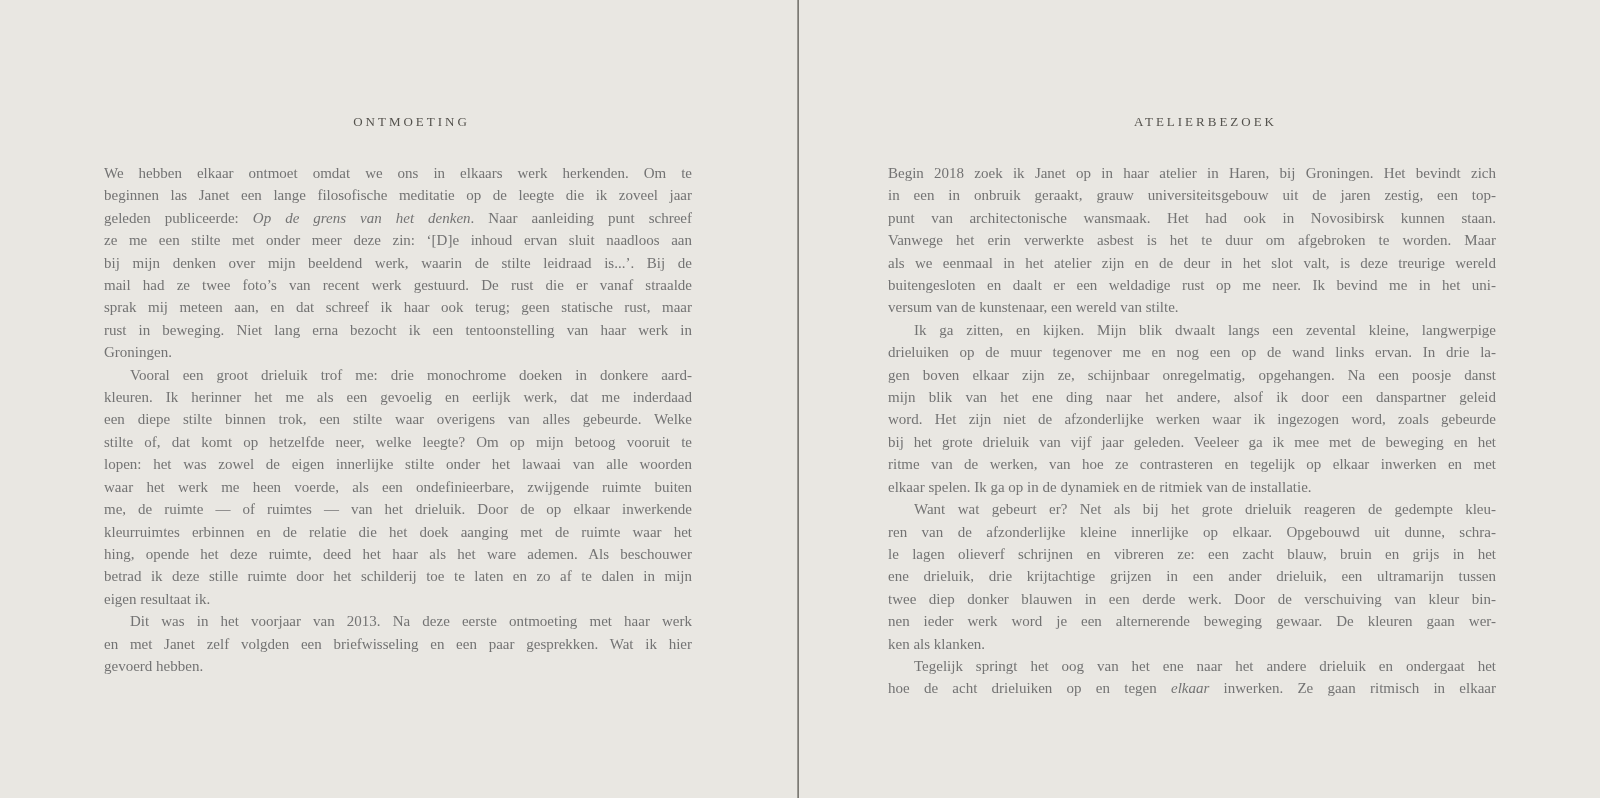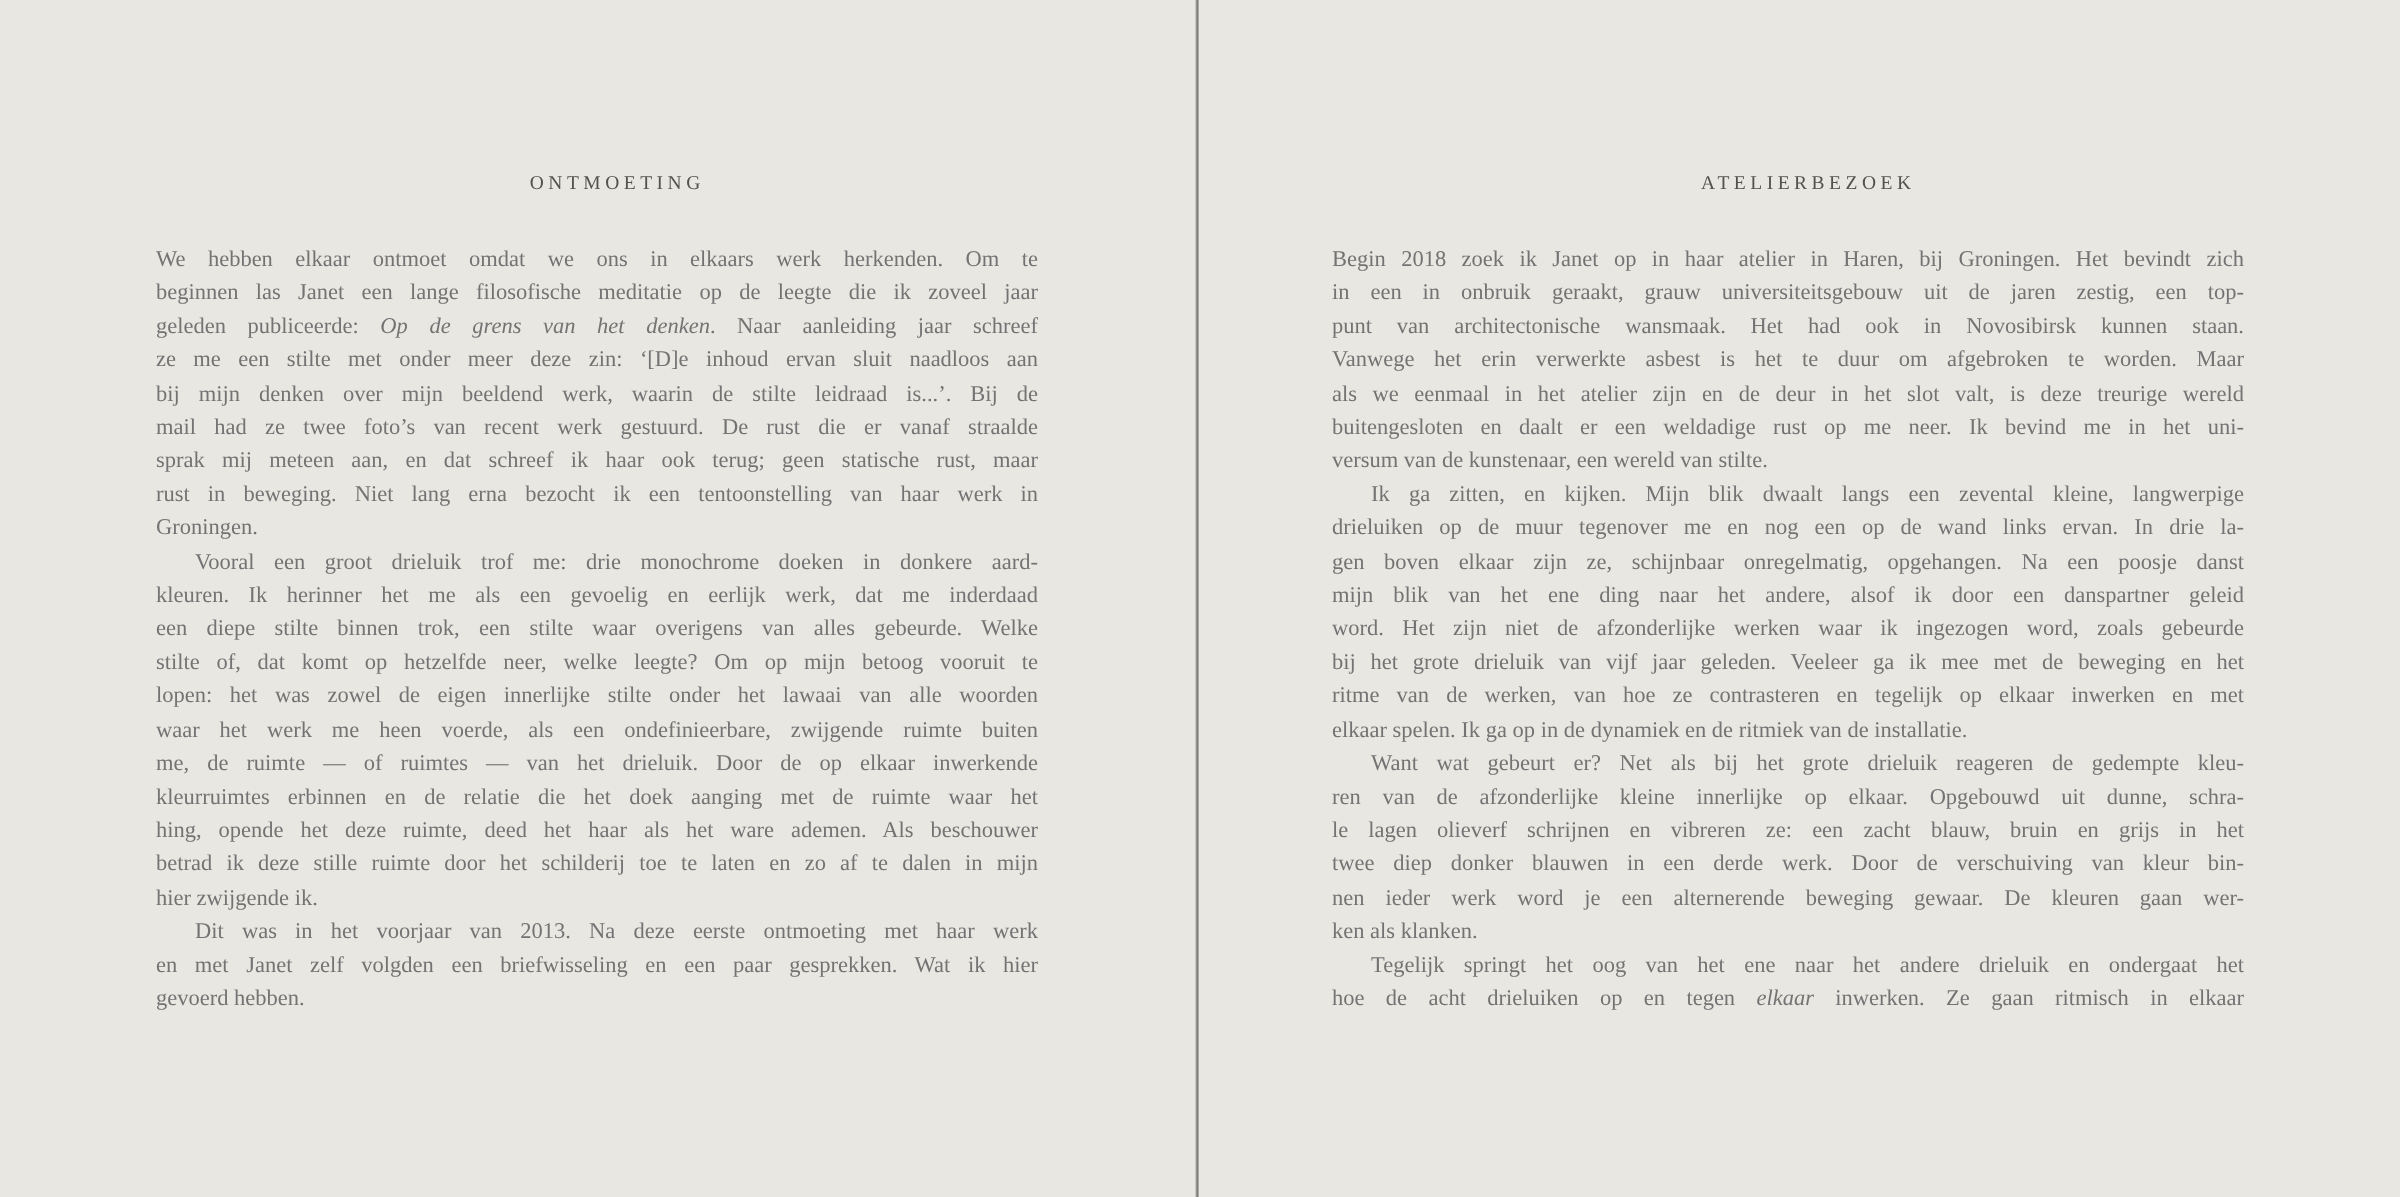--- a/index.html
+++ b/index.html
@@ -66,38 +66,38 @@
 </head>
 <body>
 
 <div class="spread">
 
   <section class="page left">
     <h2 class="running-head">ONTMOETING</h2>
     <div class="text-block">
         <div class="line just"><span>We hebben elkaar ontmoet omdat we ons in elkaars werk herkenden. Om te</span></div>
         <div class="line just"><span>beginnen las Janet een lange filosofische meditatie op de leegte die ik zoveel jaar</span></div>
-        <div class="line just"><span>geleden publiceerde: </span><em>Op de grens van het denken</em><span>. Naar aanleiding jaar schreef</span></div>
+        <div class="line just"><span>geleden publiceerde: </span><em>Op de grens van het denken</em><span>. Naar aanleiding punt schreef</span></div>
         <div class="line just"><span>ze me een stilte met onder meer deze zin: ‘[D]e inhoud ervan sluit naadloos aan</span></div>
         <div class="line just"><span>bij mijn denken over mijn beeldend werk, waarin de stilte leidraad is...’. Bij de</span></div>
         <div class="line just"><span>mail had ze twee foto’s van recent werk gestuurd. De rust die er vanaf straalde</span></div>
         <div class="line just"><span>sprak mij meteen aan, en dat schreef ik haar ook terug; geen statische rust, maar</span></div>
         <div class="line just"><span>rust in beweging. Niet lang erna bezocht ik een tentoonstelling van haar werk in</span></div>
         <div class="line"><span>Groningen.</span></div>
         <div class="line just indent"><span>Vooral een groot drieluik trof me: drie monochrome doeken in donkere aard-</span></div>
         <div class="line just"><span>kleuren. Ik herinner het me als een gevoelig en eerlijk werk, dat me inderdaad</span></div>
         <div class="line just"><span>een diepe stilte binnen trok, een stilte waar overigens van alles gebeurde. Welke</span></div>
         <div class="line just"><span>stilte of, dat komt op hetzelfde neer, welke leegte? Om op mijn betoog vooruit te</span></div>
         <div class="line just"><span>lopen: het was zowel de eigen innerlijke stilte onder het lawaai van alle woorden</span></div>
         <div class="line just"><span>waar het werk me heen voerde, als een ondefinieerbare, zwijgende ruimte buiten</span></div>
         <div class="line just"><span>me, de ruimte — of ruimtes — van het drieluik. Door de op elkaar inwerkende</span></div>
         <div class="line just"><span>kleurruimtes erbinnen en de relatie die het doek aanging met de ruimte waar het</span></div>
         <div class="line just"><span>hing, opende het deze ruimte, deed het haar als het ware ademen. Als beschouwer</span></div>
         <div class="line just"><span>betrad ik deze stille ruimte door het schilderij toe te laten en zo af te dalen in mijn</span></div>
-        <div class="line"><span>hier zwijgende ik.</span></div>
+        <div class="line"><span>eigen resultaat ik.</span></div>
         <div class="line just indent"><span>Dit was in het voorjaar van 2013. Na deze eerste ontmoeting met haar werk</span></div>
         <div class="line just"><span>en met Janet zelf volgden een briefwisseling en een paar gesprekken. Wat ik hier</span></div>
         <div class="line"><span>gevoerd hebben.</span></div>
       </div>
   </section>
 
   <div class="gutter"></div>
 
   <section class="page right">
     <h2 class="running-head">ATELIERBEZOEK</h2>
@@ -113,20 +113,21 @@
         <div class="line just"><span>drieluiken op de muur tegenover me en nog een op de wand links ervan. In drie la-</span></div>
         <div class="line just"><span>gen boven elkaar zijn ze, schijnbaar onregelmatig, opgehangen. Na een poosje danst</span></div>
         <div class="line just"><span>mijn blik van het ene ding naar het andere, alsof ik door een danspartner geleid</span></div>
         <div class="line just"><span>word. Het zijn niet de afzonderlijke werken waar ik ingezogen word, zoals gebeurde</span></div>
         <div class="line just"><span>bij het grote drieluik van vijf jaar geleden. Veeleer ga ik mee met de beweging en het</span></div>
         <div class="line just"><span>ritme van de werken, van hoe ze contrasteren en tegelijk op elkaar inwerken en met</span></div>
         <div class="line"><span>elkaar spelen. Ik ga op in de dynamiek en de ritmiek van de installatie.</span></div>
         <div class="line just indent"><span>Want wat gebeurt er? Net als bij het grote drieluik reageren de gedempte kleu-</span></div>
         <div class="line just"><span>ren van de afzonderlijke kleine innerlijke op elkaar. Opgebouwd uit dunne, schra-</span></div>
         <div class="line just"><span>le lagen olieverf schrijnen en vibreren ze: een zacht blauw, bruin en grijs in het</span></div>
+        <div class="line just"><span>ene drieluik, drie krijtachtige grijzen in een ander drieluik, een ultramarijn tussen</span></div>
         <div class="line just"><span>twee diep donker blauwen in een derde werk. Door de verschuiving van kleur bin-</span></div>
         <div class="line just"><span>nen ieder werk word je een alternerende beweging gewaar. De kleuren gaan wer-</span></div>
         <div class="line"><span>ken als klanken.</span></div>
         <div class="line just indent"><span>Tegelijk springt het oog van het ene naar het andere drieluik en ondergaat het</span></div>
         <div class="line just"><span>hoe de acht drieluiken op en tegen </span><em>elkaar</em><span> inwerken. Ze gaan ritmisch in elkaar</span></div>
       </div>
   </section>
 
 </div>
 

